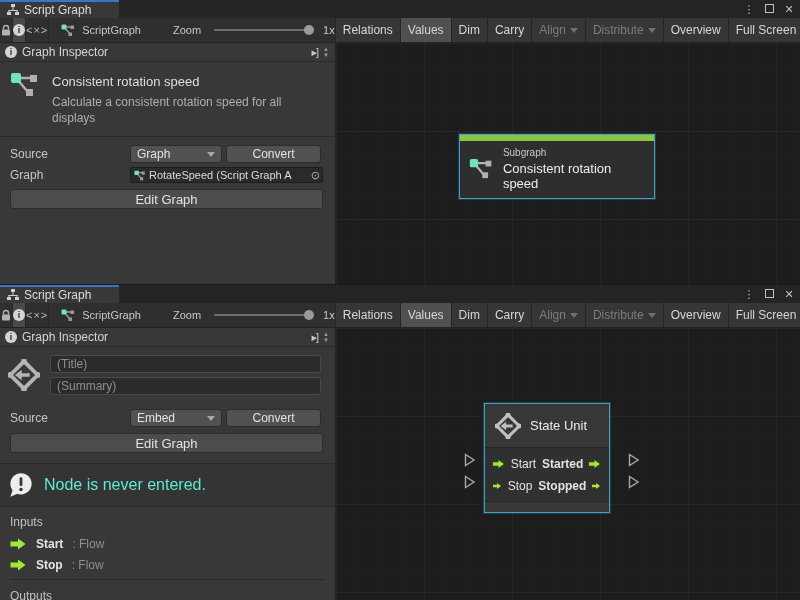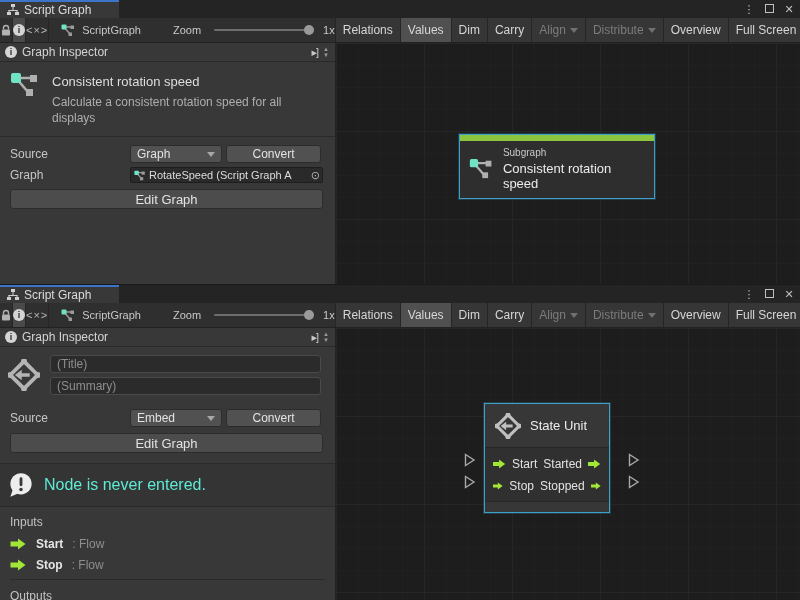--- a/index.html
+++ b/index.html
@@ -103,21 +103,21 @@
   .node-sub .greenbar { height:6px; background:#8cc63f; }
   .node-sub .nbody { display:flex; align-items:center; gap:9px; padding:6px 10px 7px 9px; }
   .node-sub .kind { font-size:10px; color:#c9c9c9; margin-bottom:3px; }
   .node-sub .ntitle { font-size:13px; color:#ececec; }
 
   .node-state { left:148px; top:75px; width:126px; }
   .node-state .nhead { height:44px; background:#373737; display:flex; align-items:center; gap:9px;
     padding:0 10px; border-bottom:1px solid #262626; font-size:13px; color:#ececec; }
   .node-state .rows { background:#303030; padding:5px 0 4px; }
   .node-state .prow { display:flex; align-items:center; height:22px; padding:0 8px; gap:6px; font-size:12px; color:#e2e2e2; }
-  .node-state .prow .outlbl { margin-left:auto; }
+  .node-state .prow .outlbl { margin-left:auto;font-weight:bold; }
   .node-state .nfoot { height:11px; background:#373737; border-top:1px solid #262626; }
   .ext-port { position:absolute; }
 </style>
 </head>
 <body>
 
 <div class="window top">
   <div class="tabbar">
     <div class="tab">
       <svg width="12" height="12" viewBox="0 0 12 12">

